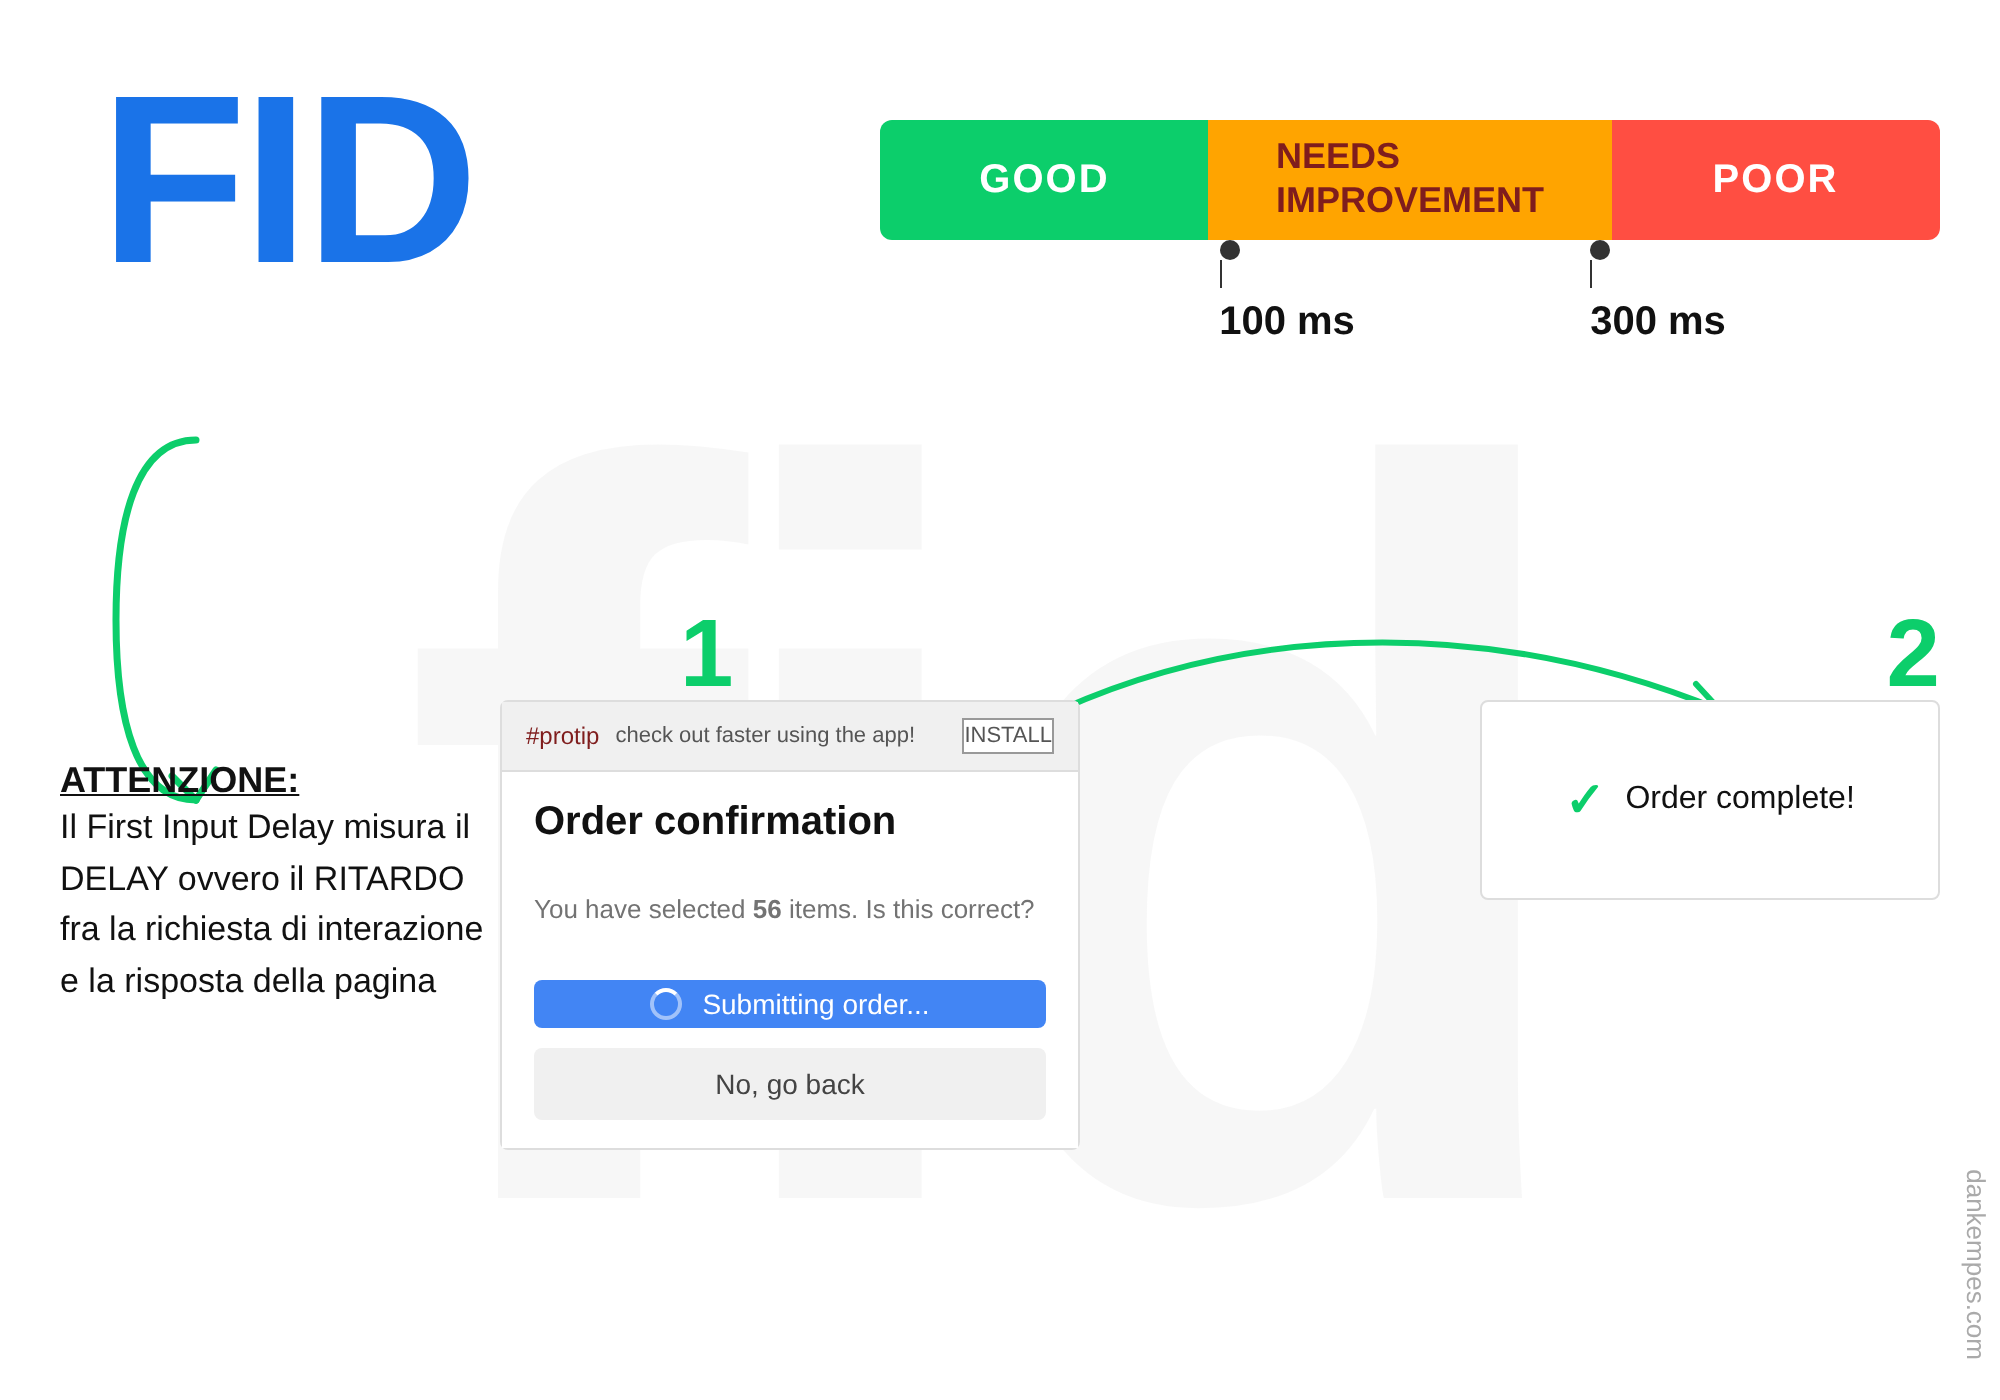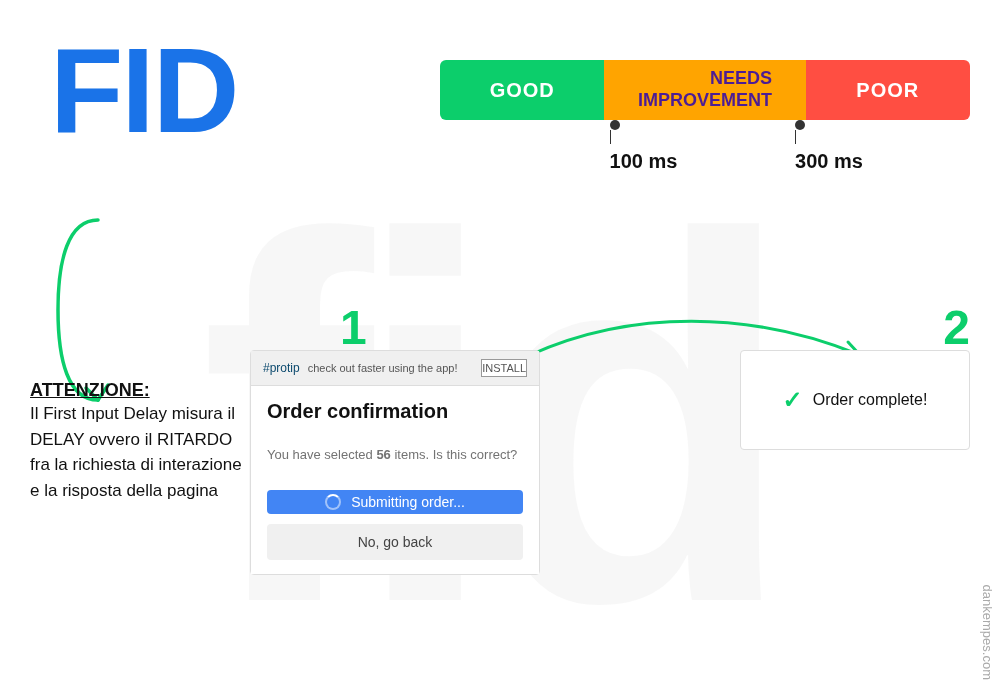--- a/index.html
+++ b/index.html
@@ -107,22 +107,22 @@
     }
 
     .bar-needs {
       background: #ffa400;
       flex: 2.2;
       display: flex;
       align-items: center;
       justify-content: center;
       font-size: 18px;
       font-weight: 700;
-      color: #4c1d95;
-      text-align: right;
+      color: #7f1d1d;
+      text-align: left;
       line-height: 1.2;
     }
 
     .bar-poor {
       background: #ff4e42;
       flex: 1.8;
       display: flex;
       align-items: center;
       justify-content: center;
       font-size: 20px;
@@ -209,21 +209,21 @@
       background: #f0f0f0;
       padding: 8px 12px;
       font-size: 12px;
       display: flex;
       align-items: center;
       gap: 8px;
       border-bottom: 1px solid #ddd;
     }
 
     .protip-tag {
-      color: #0c4a6e;
+      color: #7f1d1d;
     }
 
     .protip-text {
       color: #555;
       flex: 1;
       font-size: 11px;
     }
 
     .install-btn {
       border: 1px solid #999;

